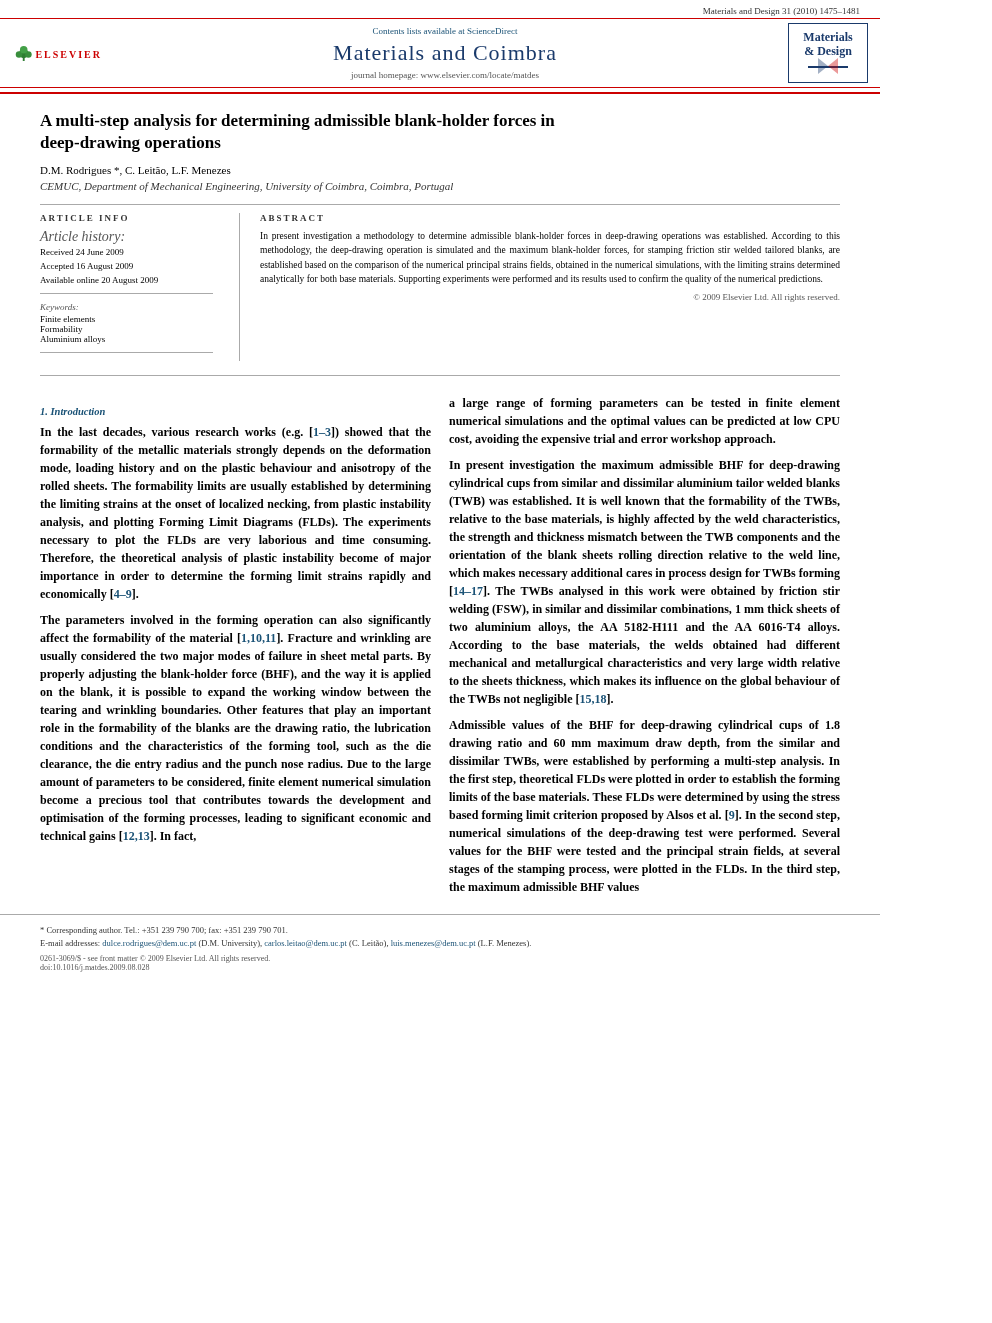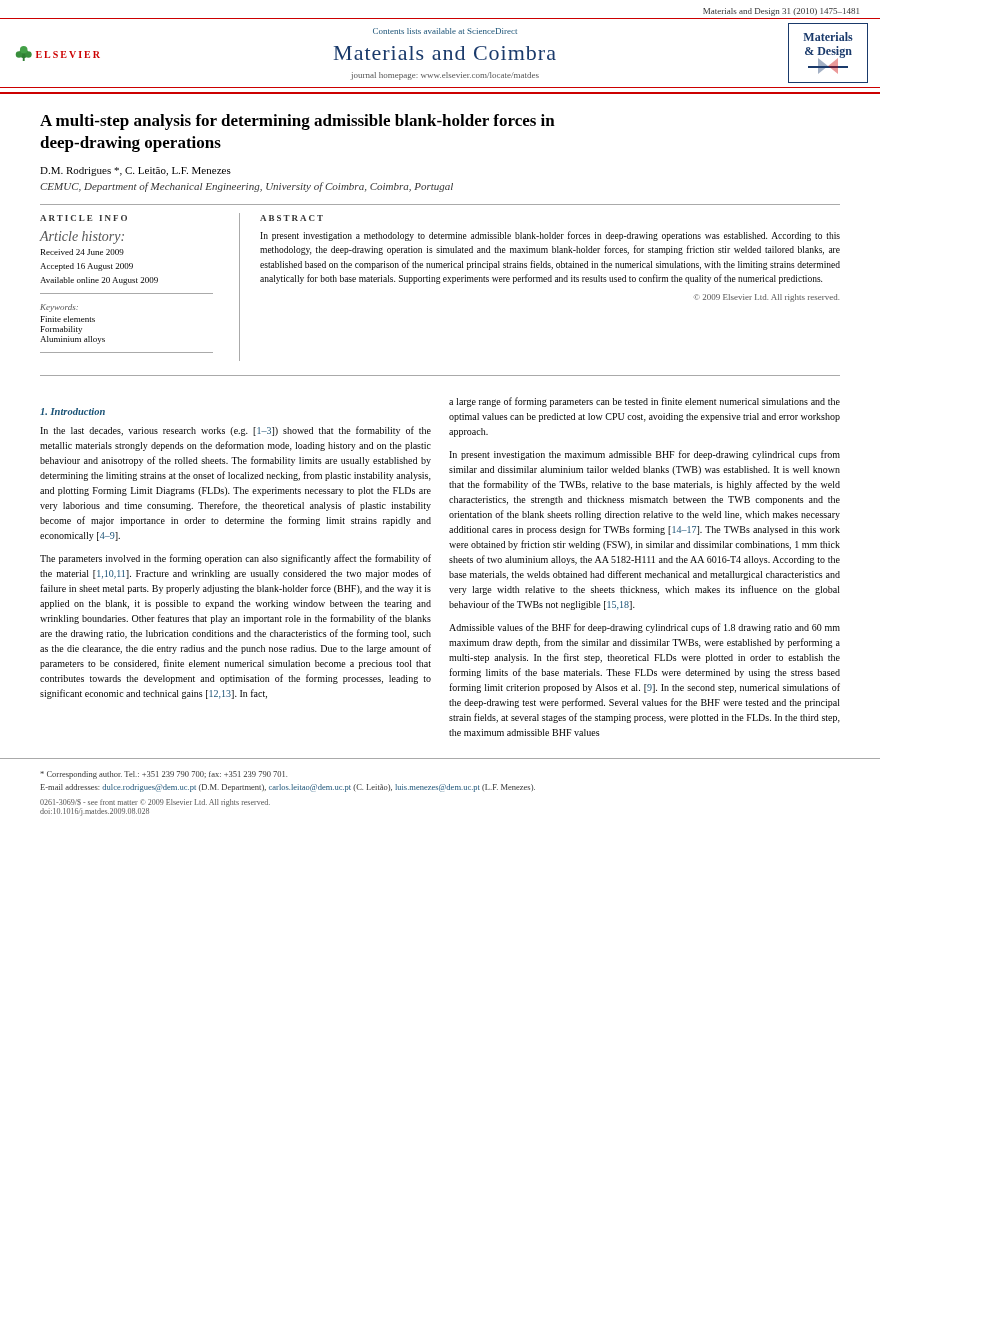--- a/index.html
+++ b/index.html
@@ -232,25 +232,26 @@
     .section-heading {
       font-size: 10.5px;
       font-weight: bold;
       color: #1a5276;
       margin-bottom: 6px;
       margin-top: 12px;
       font-style: italic;
     }
 
     .body-text {
-      font-size: 10px;
+      font-size: 12px;
       line-height: 1.5;
       color: #000;
       text-align: justify;
       margin-bottom: 8px;
+      font-weight: bold;
     }
 
     
     .footer-area {
       padding: 10px 40px 4px 40px;
       border-top: 1px solid #aaa;
       margin-top: 10px;
     }
 
     .footnote {
@@ -387,21 +388,21 @@
 
   </div>
 
   <div class="footer-area">
     <div class="footnote">
       <span>* Corresponding author. Tel.: +351 239 790 700; fax: +351 239 790 701.</span>
     </div>
     <div class="footnote">
       <span>E-mail addresses:</span>
       <span style="color:#1a5276;font-family:Liberation Serif, serif;">dulce.rodrigues@dem.uc.pt</span>
-      <span>(D.M. Department),</span>
+      <span>(D.M. University),</span>
       <span style="color:#1a5276;">carlos.leitao@dem.uc.pt</span>
       <span>(C. Leitão),</span>
       <span style="color:#1a5276;">luis.menezes@dem.uc.pt</span>
       <span>(L.F. Menezes).</span>
     </div>
     <div class="footer-bottom">
       <div class="footer-left">
         <div>0261-3069/$ - see front matter © 2009 Elsevier Ltd. All rights reserved.</div>
         <div>doi:10.1016/j.matdes.2009.08.028</div>
       </div>

